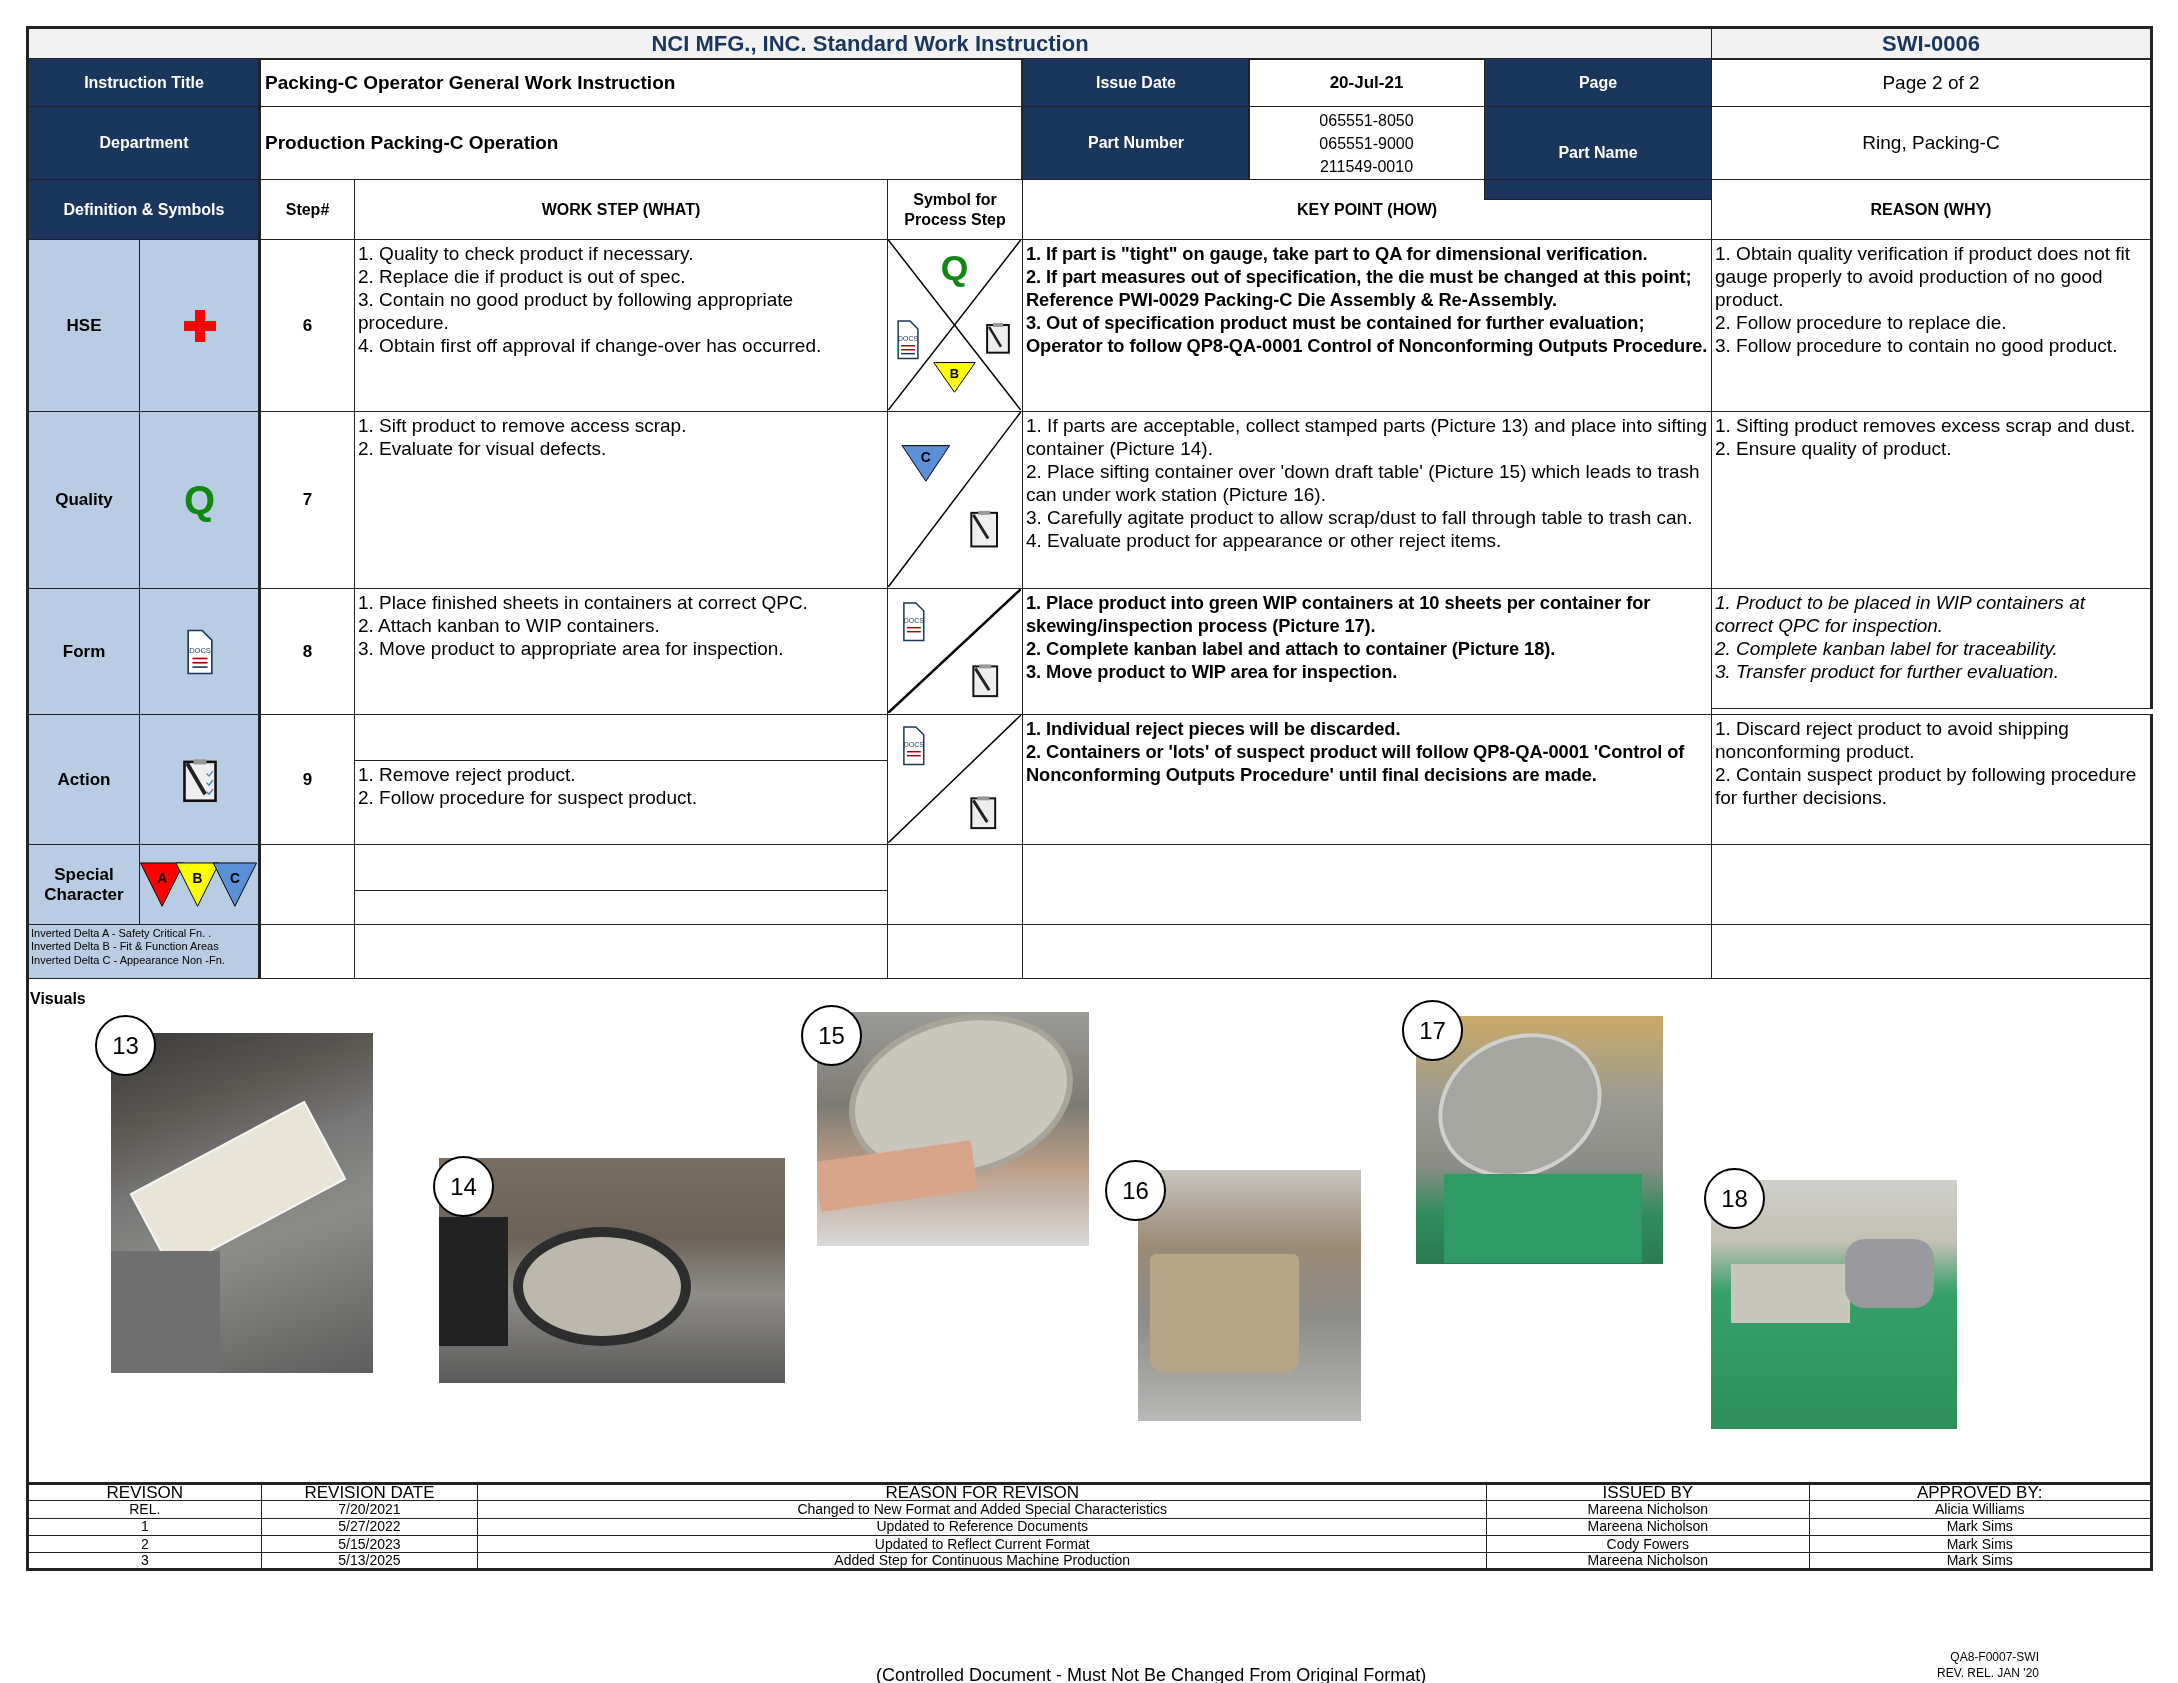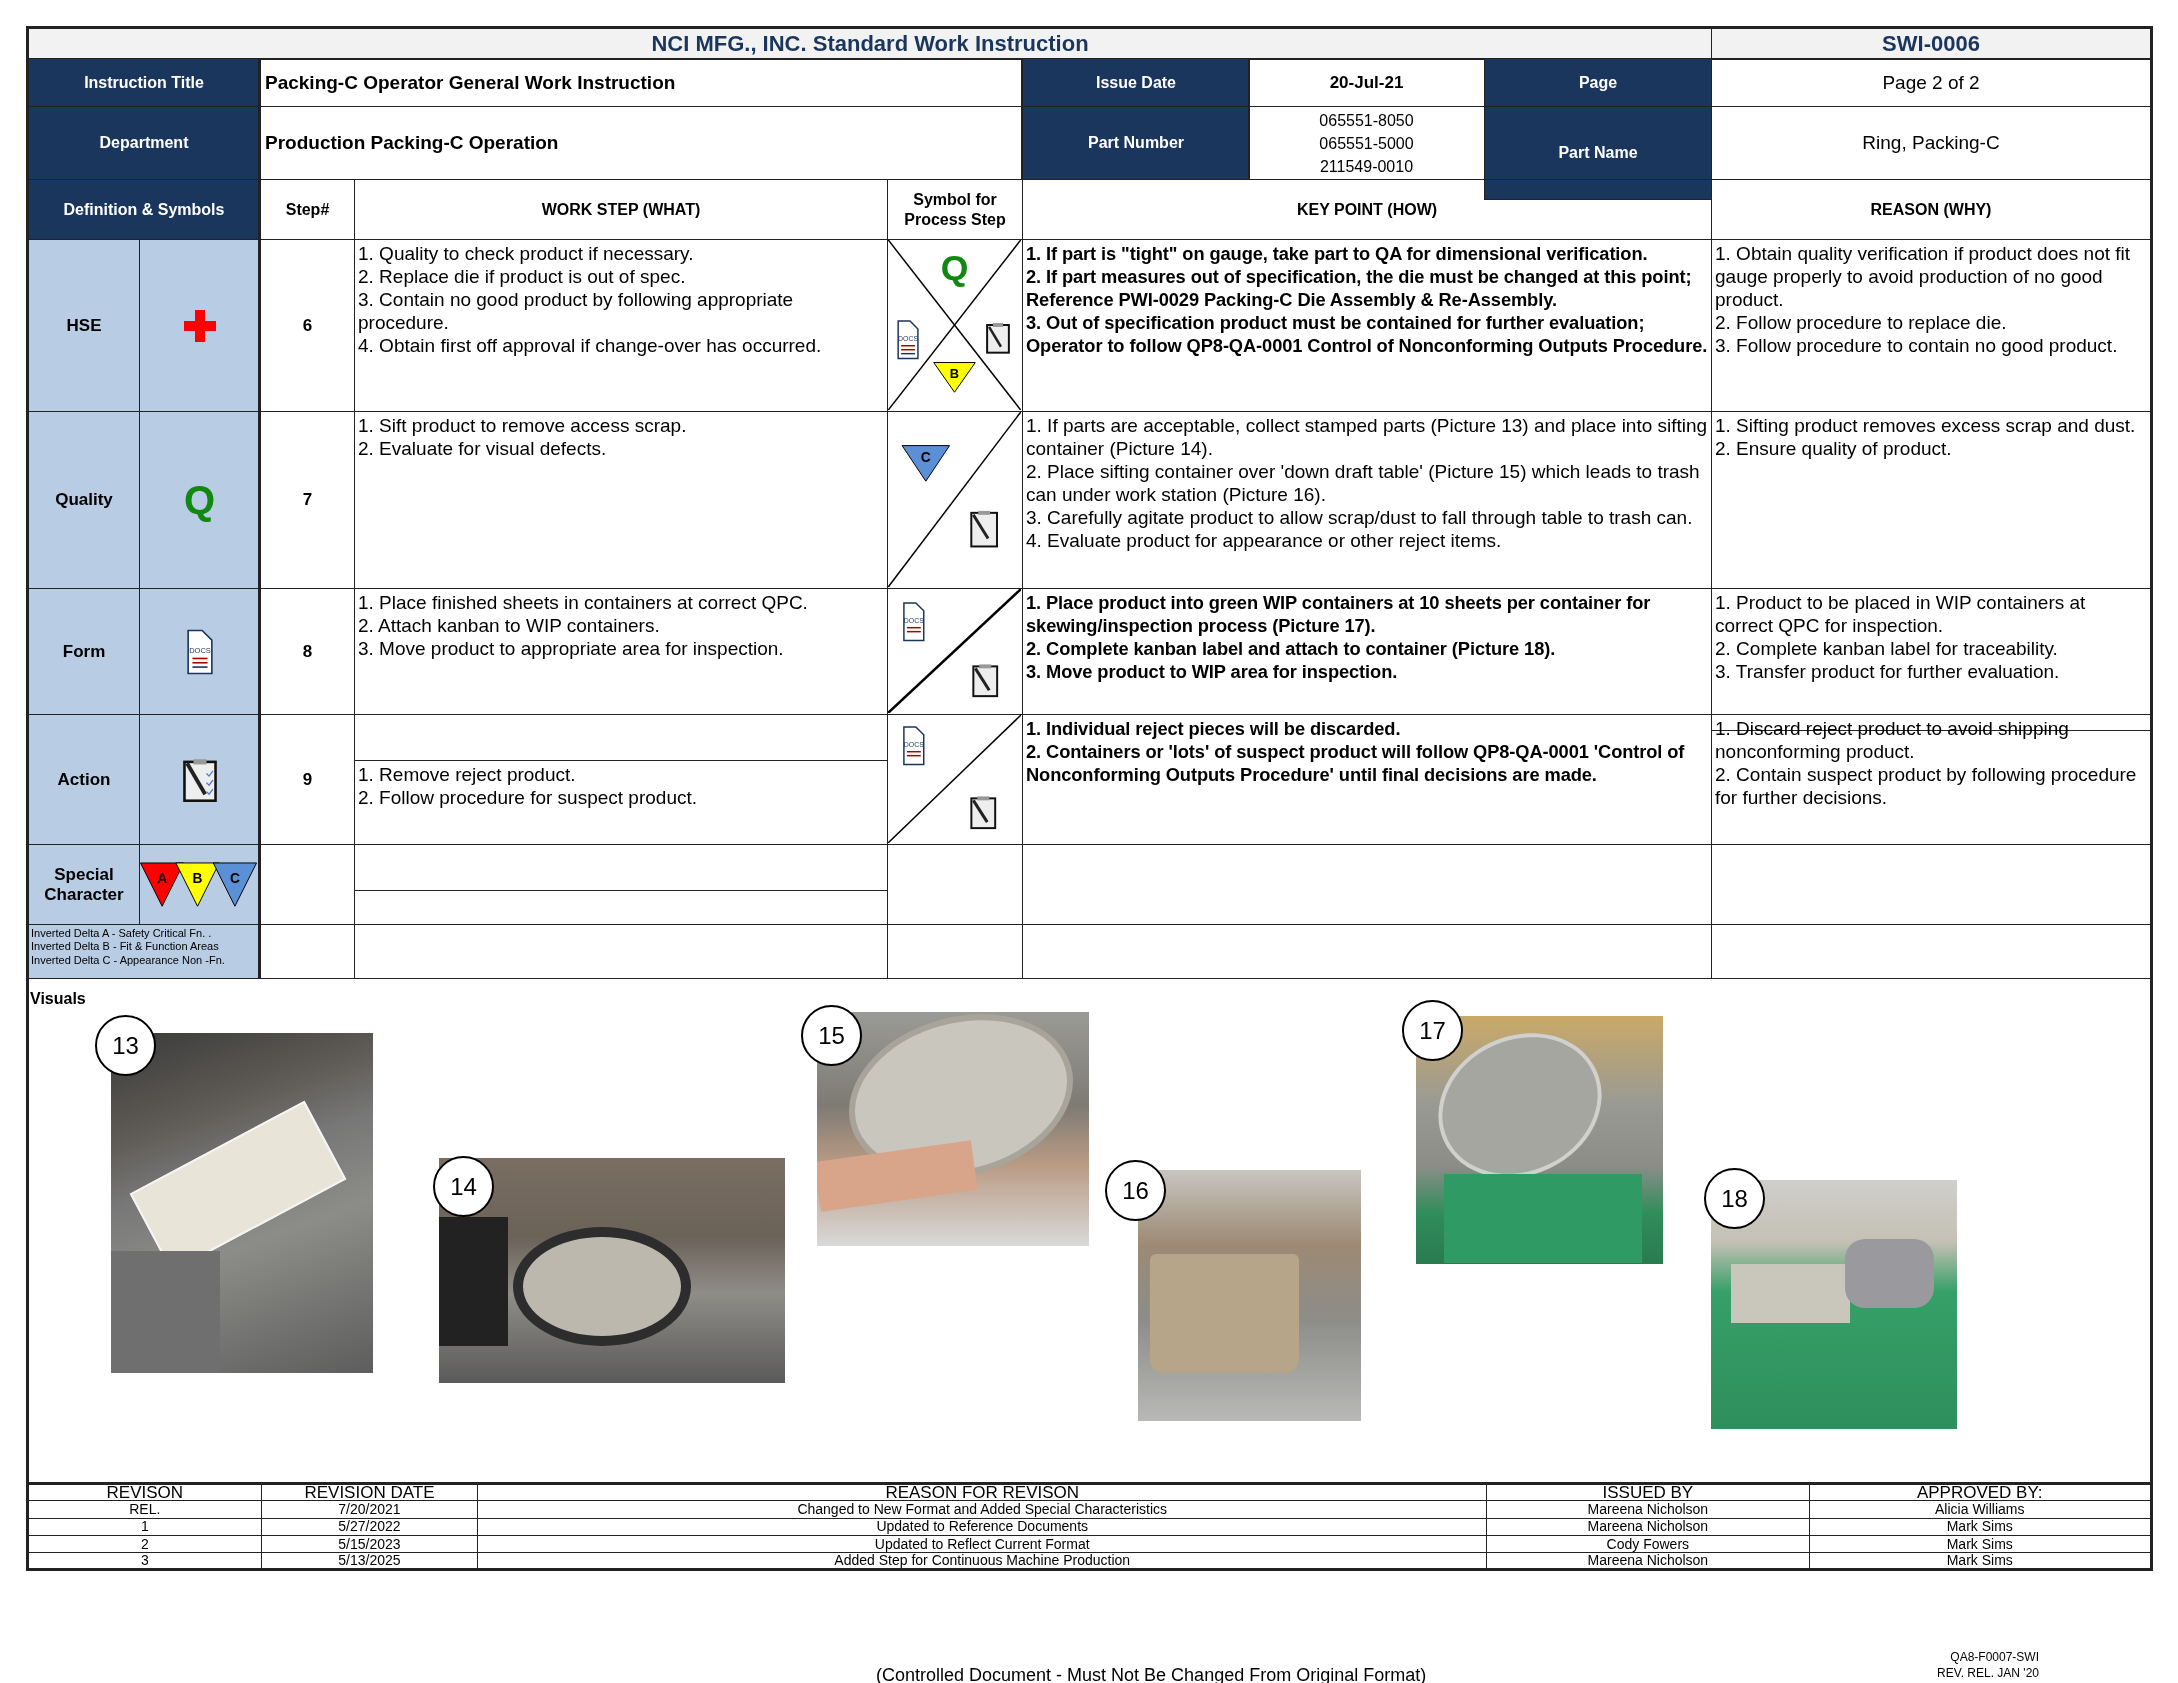--- a/index.html
+++ b/index.html
@@ -60,21 +60,21 @@
     <span>Department</span>
   </div>
 <div class="cell val" style="left:258px;top:106px;width:764px;height:74px;border-left:3px double #222;">
     <span>Production Packing-C Operation</span>
   </div>
 <div class="cell dark" style="left:1022px;top:106px;width:228px;height:74px;">
     <span>Part Number</span>
   </div>
 <div class="cell center" style="left:1248px;top:106px;width:237px;height:74px;flex-direction:column;font-size:16px;line-height:23px;">
   <div>065551-8050</div>
-  <div>065551-5000</div>
+  <div>065551-9000</div>
   <div>211549-0010</div>
 </div>
 <div class="cell dark" style="left:1484px;top:106px;width:228px;height:94px;">
     <span>Part Name</span>
   </div>
 <div class="cell center" style="left:1711px;top:106px;width:442px;height:74px;font-size:19px;border-right-width:3px;">
     <span>Ring, Packing-C</span>
   </div>
 
 <div class="cell dark" style="left:26px;top:179px;width:234px;height:61px;border-left-width:3px;">
@@ -220,21 +220,21 @@
       <rect x="6" y="0" width="12" height="4" fill="#999"></rect>
       <line x1="2" y1="4" x2="16" y2="26" stroke="#222" stroke-width="3"></line>
     </g>
   </svg>
 </div>
 <div class="cell list bold" style="left:1022px;top:588px;width:690px;height:127px;">
   <div>1. Place product into green WIP containers at 10 sheets per container for skewing/inspection process (Picture 17).</div>
   <div>2. Complete kanban label and attach to container (Picture 18).</div>
   <div>3. Move product to WIP area for inspection.</div>
 </div>
-<div class="cell list" style="left:1711px;top:588px;width:442px;height:143px;border-right-width:3px;">
+<div class="cell list" style="left:1711px;top:588px;width:442px;height:121px;border-right-width:3px;font-style:italic;">
   <div>1. Product to be placed in WIP containers at correct QPC for inspection.</div>
   <div>2. Complete kanban label for traceability.</div>
   <div>3. Transfer product for further evaluation.</div>
 </div>
 
 <div class="cell light center catlabel" style="left:26px;top:714px;width:114px;height:131px;border-left-width:3px;">
     <span>Action</span>
   </div>
 <div class="cell light center" style="left:139px;top:714px;width:121px;height:131px;">
   <svg width="34" height="44" viewBox="0 0 26 34">

